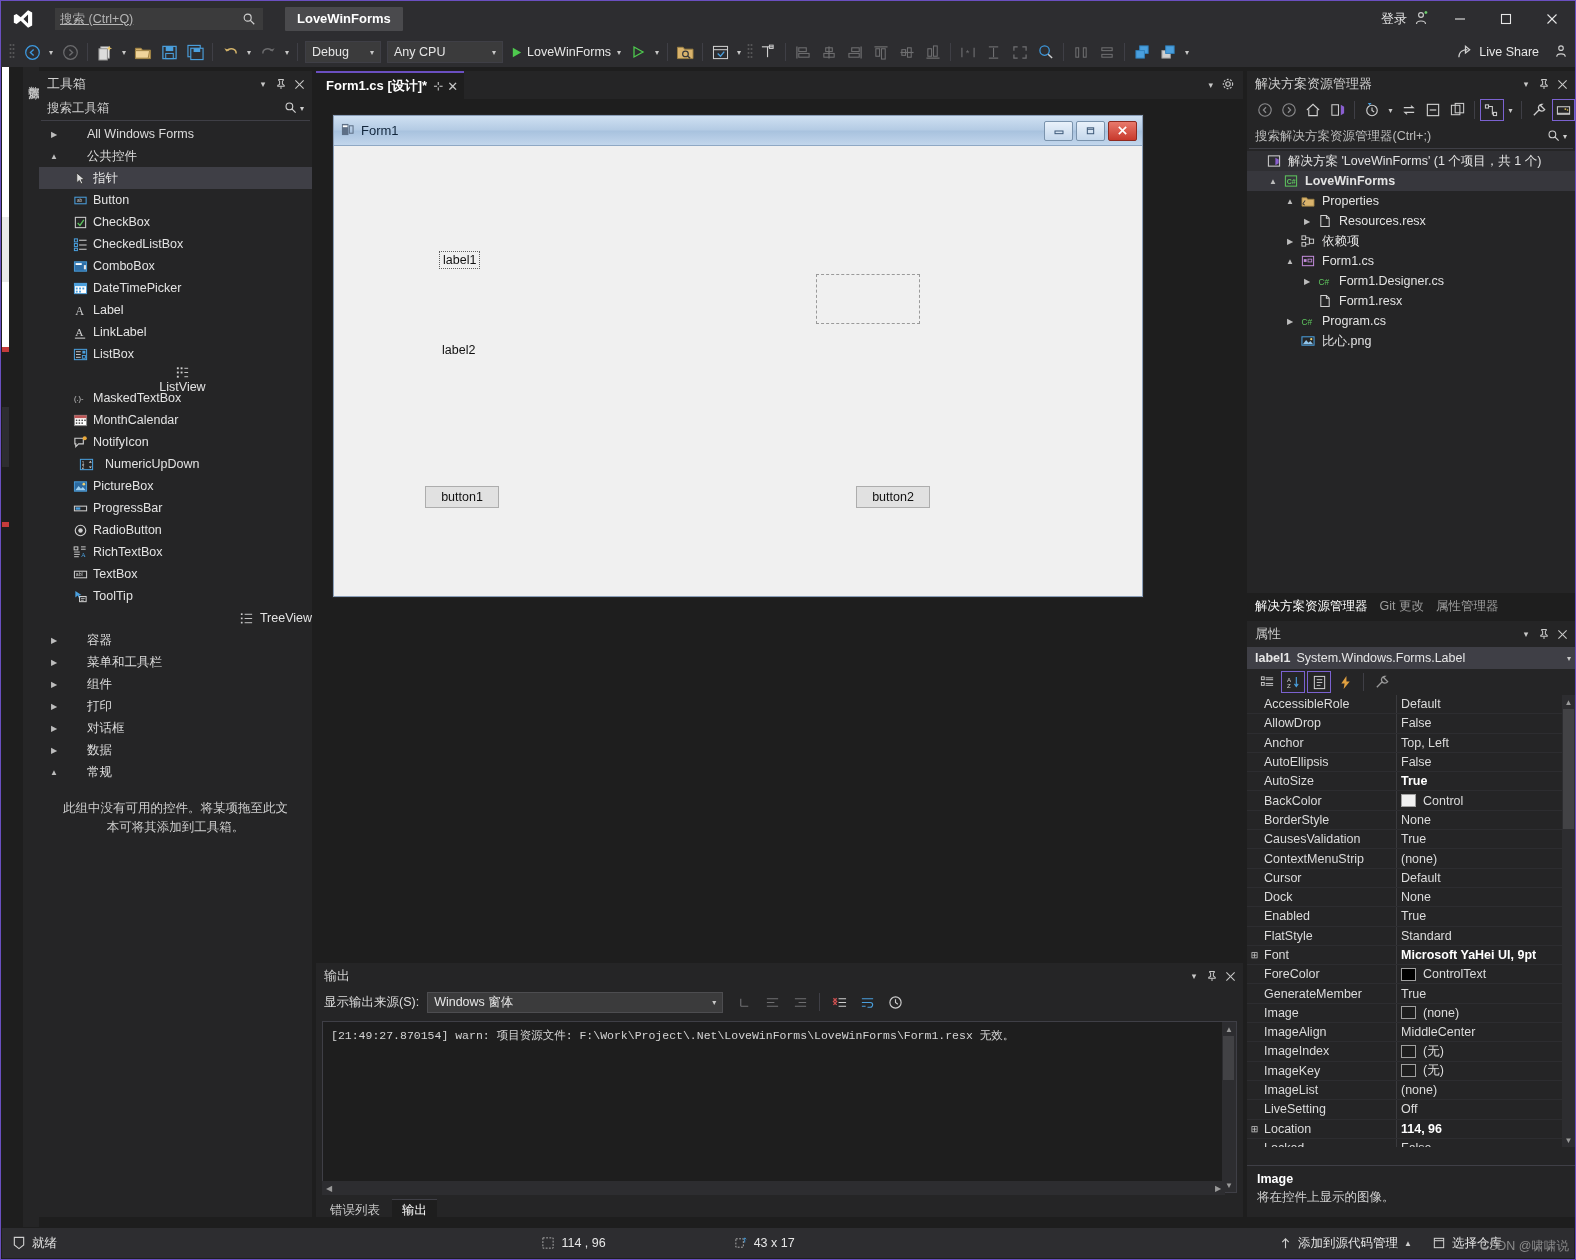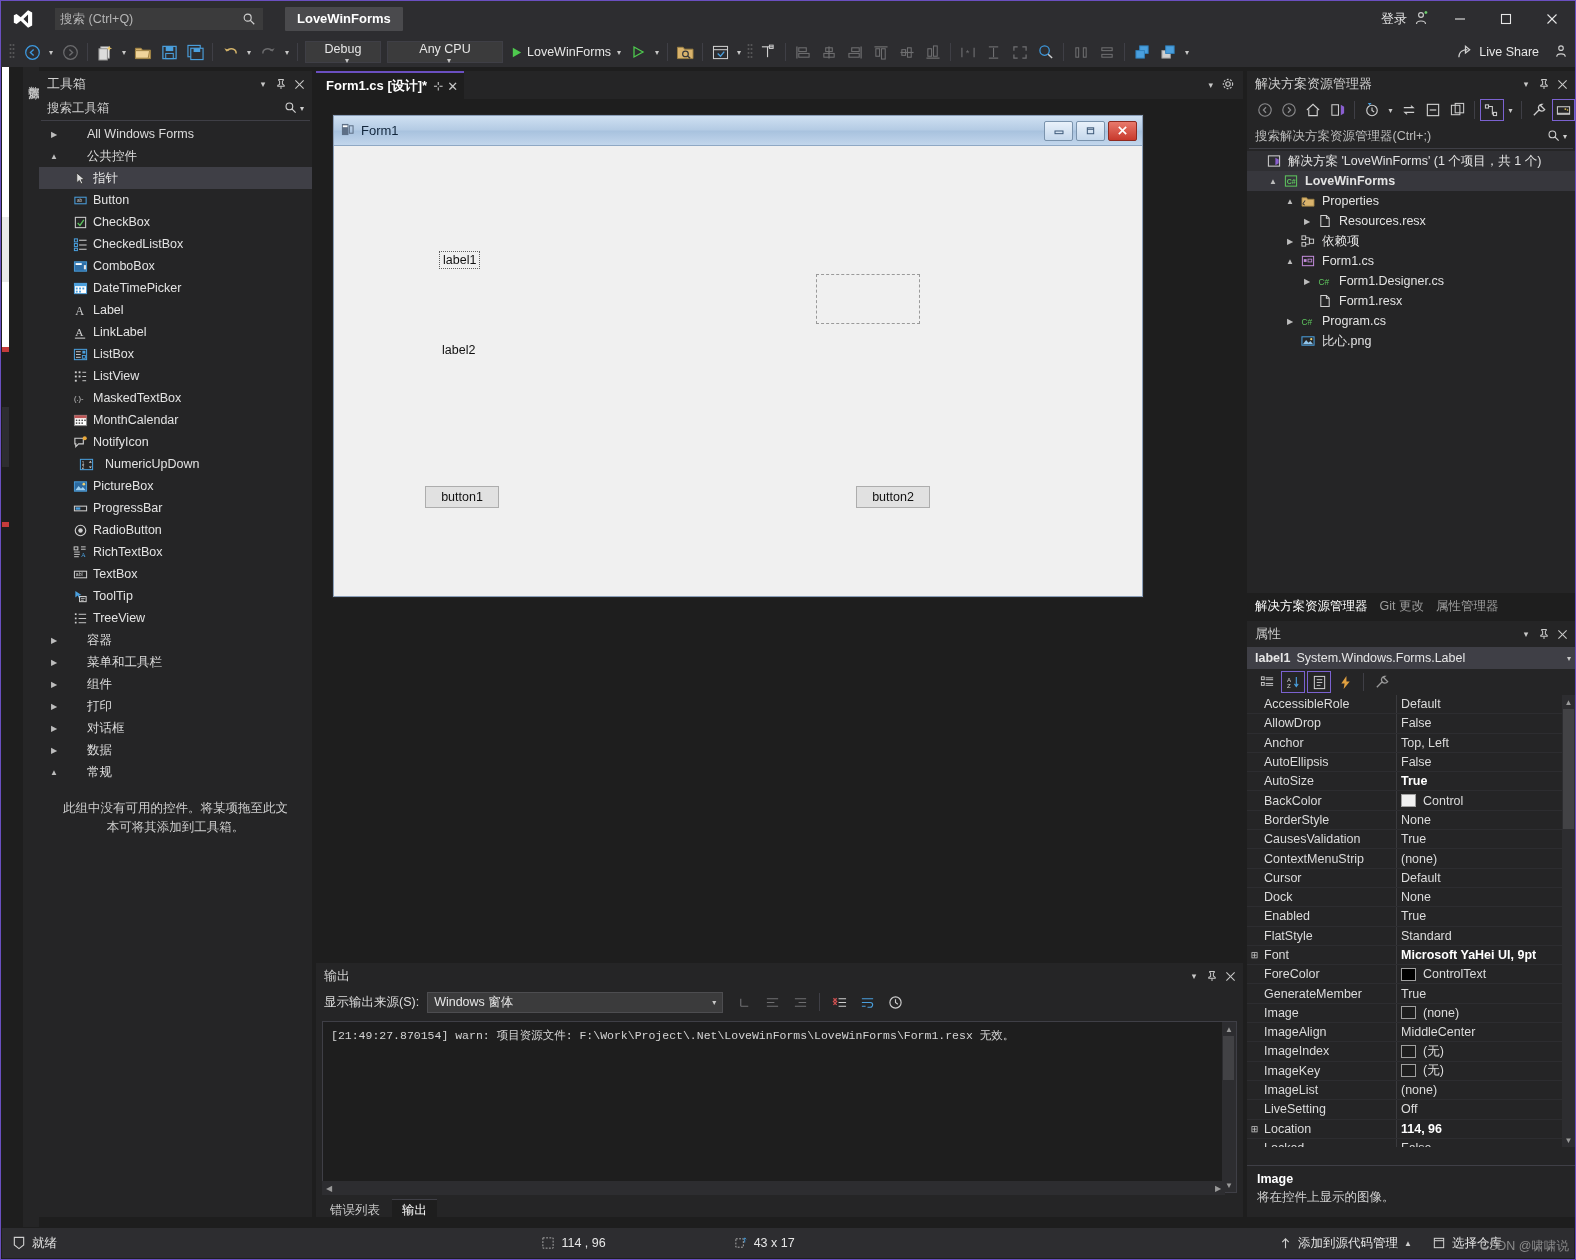--- a/index.html
+++ b/index.html
@@ -31,21 +31,21 @@
   .menu-item {
     padding: 0 9px; height: 36px; line-height: 36px;
     font-size: 13px; color: #e6e6e6; white-space: nowrap; cursor: default;
   }
   .search-box {
     margin-left: 10px; width: 208px; height: 22px;
     background: #3b3b3c; border: 1px solid #3b3b3c;
     display: flex; align-items: center; padding: 0 4px;
     position: relative;
   }
-  .search-box .ph { font-size: 12.5px; color: #b5b5b5; }
+  .search-box .ph { font-size: 12.5px; color: #b5b5b5; text-decoration: underline; }
   .search-box .mag { position: absolute; right: 6px; top: 3px; }
   .proj-chip {
     margin-left: 22px; height: 24px; line-height: 24px;
     background: #4a4a4d; padding: 0 12px; font-weight: bold;
     font-size: 13px; color: #ffffff; border-radius: 1px;
   }
   .tb-right { margin-left: auto; display: flex; align-items: center; height: 36px; }
   .signin { font-size: 13px; color: #e6e6e6; padding: 0 4px; }
   .win-btn {
     width: 46px; height: 36px; display: flex; align-items: center; justify-content: center;
@@ -60,21 +60,21 @@
   }
   .tb-ico {
     width: 26px; height: 24px; display: flex; align-items: center; justify-content: center;
   }
   .tb-sep { width: 1px; height: 18px; background: #3f3f46; margin: 0 4px; }
   .tb-caret { width: 12px; height: 24px; display: flex; align-items: center; justify-content: center;
               font-size: 8px; color: #c8c8c8; }
   .combo {
     height: 22px; background: #3b3b3c; border: 1px solid #3f3f46;
     display: flex; align-items: center; padding: 0 6px; margin: 0 3px;
-    font-size: 12.5px; color: #e6e6e6; position: relative; flex-direction: column;
+    font-size: 12.5px; color: #e6e6e6; position: relative;
   }
   .combo .cv { flex: 1; }
   .combo .cc { font-size: 8px; color: #c8c8c8; margin-left: 8px; }
   .run-btn { display: flex; align-items: center; height: 24px; padding: 0 4px; }
   .run-btn .lbl { font-size: 12.5px; color: #e6e6e6; margin-left: 4px; }
   .liveshare {
     margin-left: auto; display: flex; align-items: center; height: 24px;
     font-size: 12.5px; color: #e6e6e6; padding-right: 6px;
   }
 
@@ -754,21 +754,21 @@
           <span class="ti">
             <svg width="15" height="15" viewBox="0 0 16 16">
               <rect x="1.5" y="2.5" width="13" height="11" fill="none" stroke="#4a9fdd" stroke-width="1.1"></rect>
               <path d="M3.2 5 h5 M3.2 8 h5 M3.2 11 h5" stroke="#cfcfcf" stroke-width="1"></path>
               <rect x="10" y="4" width="3.2" height="3" fill="#4a9fdd"></rect>
               <rect x="10" y="9" width="3.2" height="3" fill="none" stroke="#4a9fdd"></rect>
             </svg>
           </span>
           <span class="tbl">ListBox</span>
         </div>
-        <div class="tbrow" style="padding-left: 14px;">
+        <div class="tbrow" style="padding-left: 14px; flex-direction: column;">
           <span class="tw"></span>
           <span class="ti">
             <svg width="15" height="15" viewBox="0 0 16 16">
               <g fill="#cfcfcf">
                 <rect x="2" y="2.5" width="2" height="2"></rect>
                 <rect x="2" y="7" width="2" height="2"></rect>
                 <rect x="2" y="11.5" width="2" height="2"></rect>
                 <rect x="6" y="2.5" width="2" height="2"></rect>
                 <rect x="6" y="7" width="2" height="2"></rect>
               </g>
@@ -884,21 +884,21 @@
           <span class="tw"></span>
           <span class="ti">
             <svg width="15" height="15" viewBox="0 0 16 16">
               <path d="M2.5 2 L2.5 9 L5 7 L6.5 10 L8 9.3 L6.5 6.7 L9 6.3z" fill="#4a9fdd"></path>
               <rect x="7" y="8" width="7" height="5.5" fill="none" stroke="#cfcfcf" stroke-width="1.1"></rect>
               <path d="M8.5 10 h4 M8.5 12 h3" stroke="#cfcfcf" stroke-width="0.9"></path>
             </svg>
           </span>
           <span class="tbl">ToolTip</span>
         </div>
-        <div class="tbrow" style="padding-left: 14px;">
+        <div class="tbrow" style="padding-left: 14px; justify-content: flex-end;">
           <span class="tw"></span>
           <span class="ti">
             <svg width="15" height="15" viewBox="0 0 16 16">
               <g fill="#cfcfcf">
                 <rect x="2" y="2.5" width="1.8" height="1.8"></rect>
                 <rect x="2" y="7" width="1.8" height="1.8"></rect>
                 <rect x="2" y="11.5" width="1.8" height="1.8"></rect>
               </g>
               <path d="M6 3.5 h8 M6 8 h8 M6 12.5 h8" stroke="#cfcfcf" stroke-width="1"></path>
             </svg>

